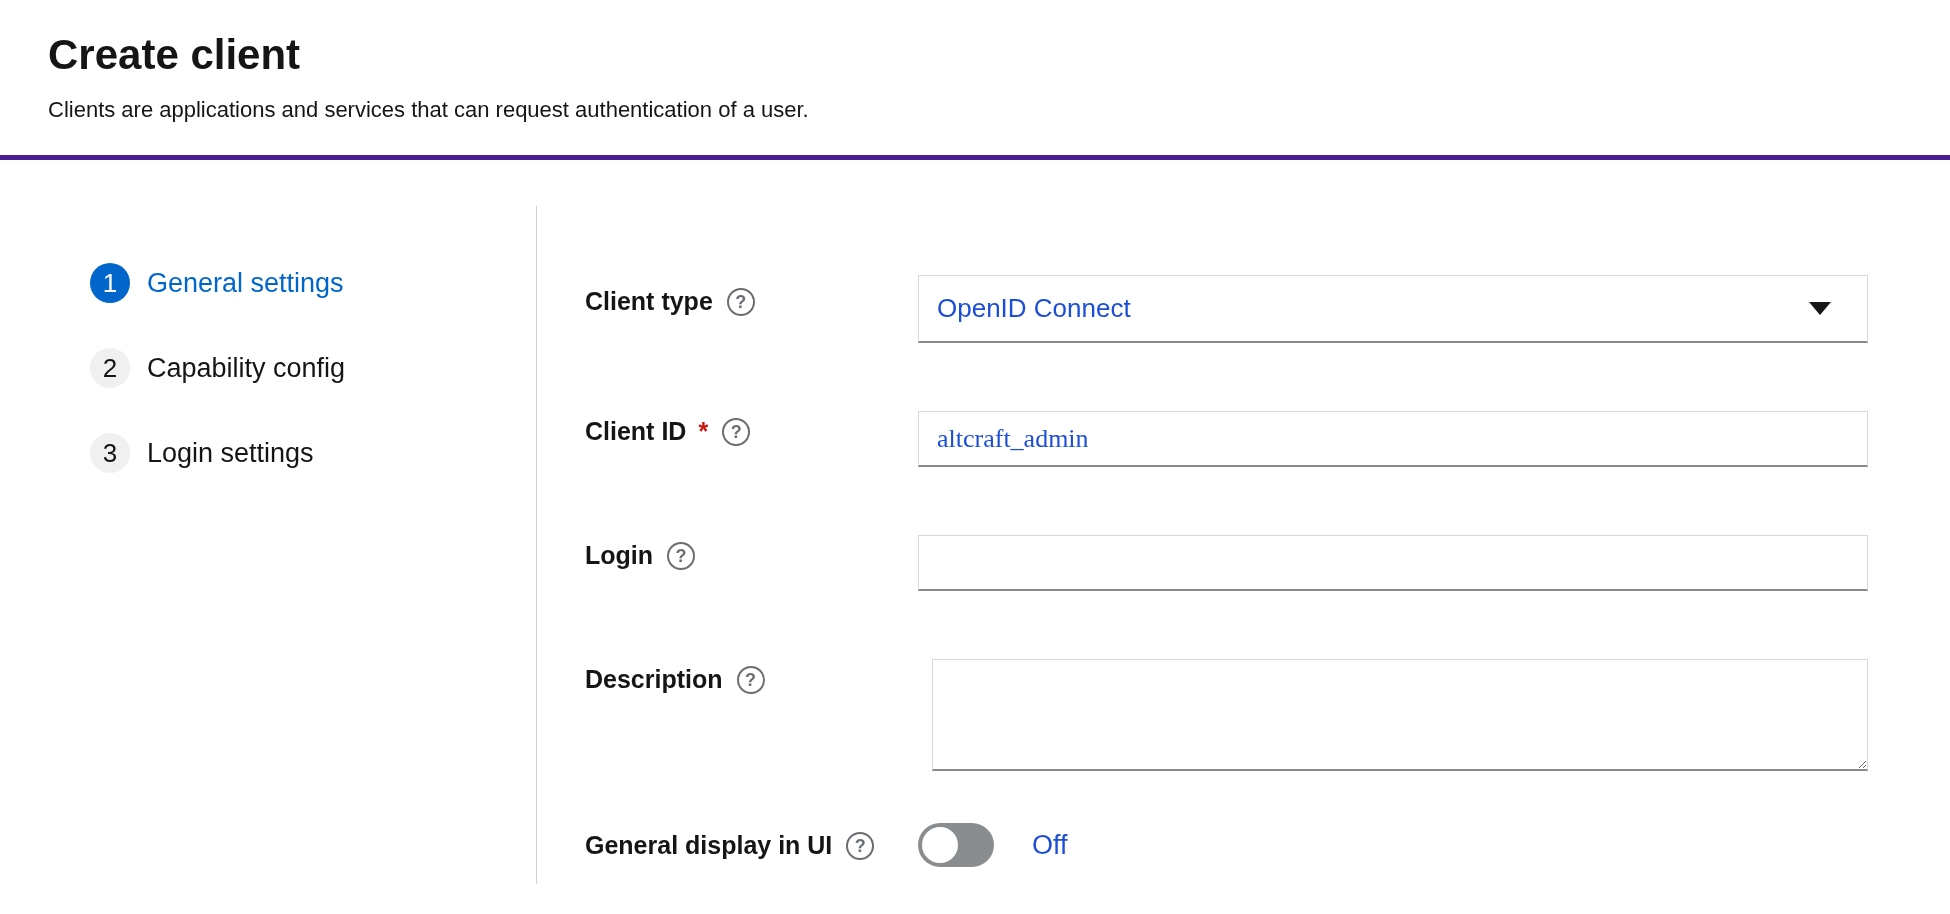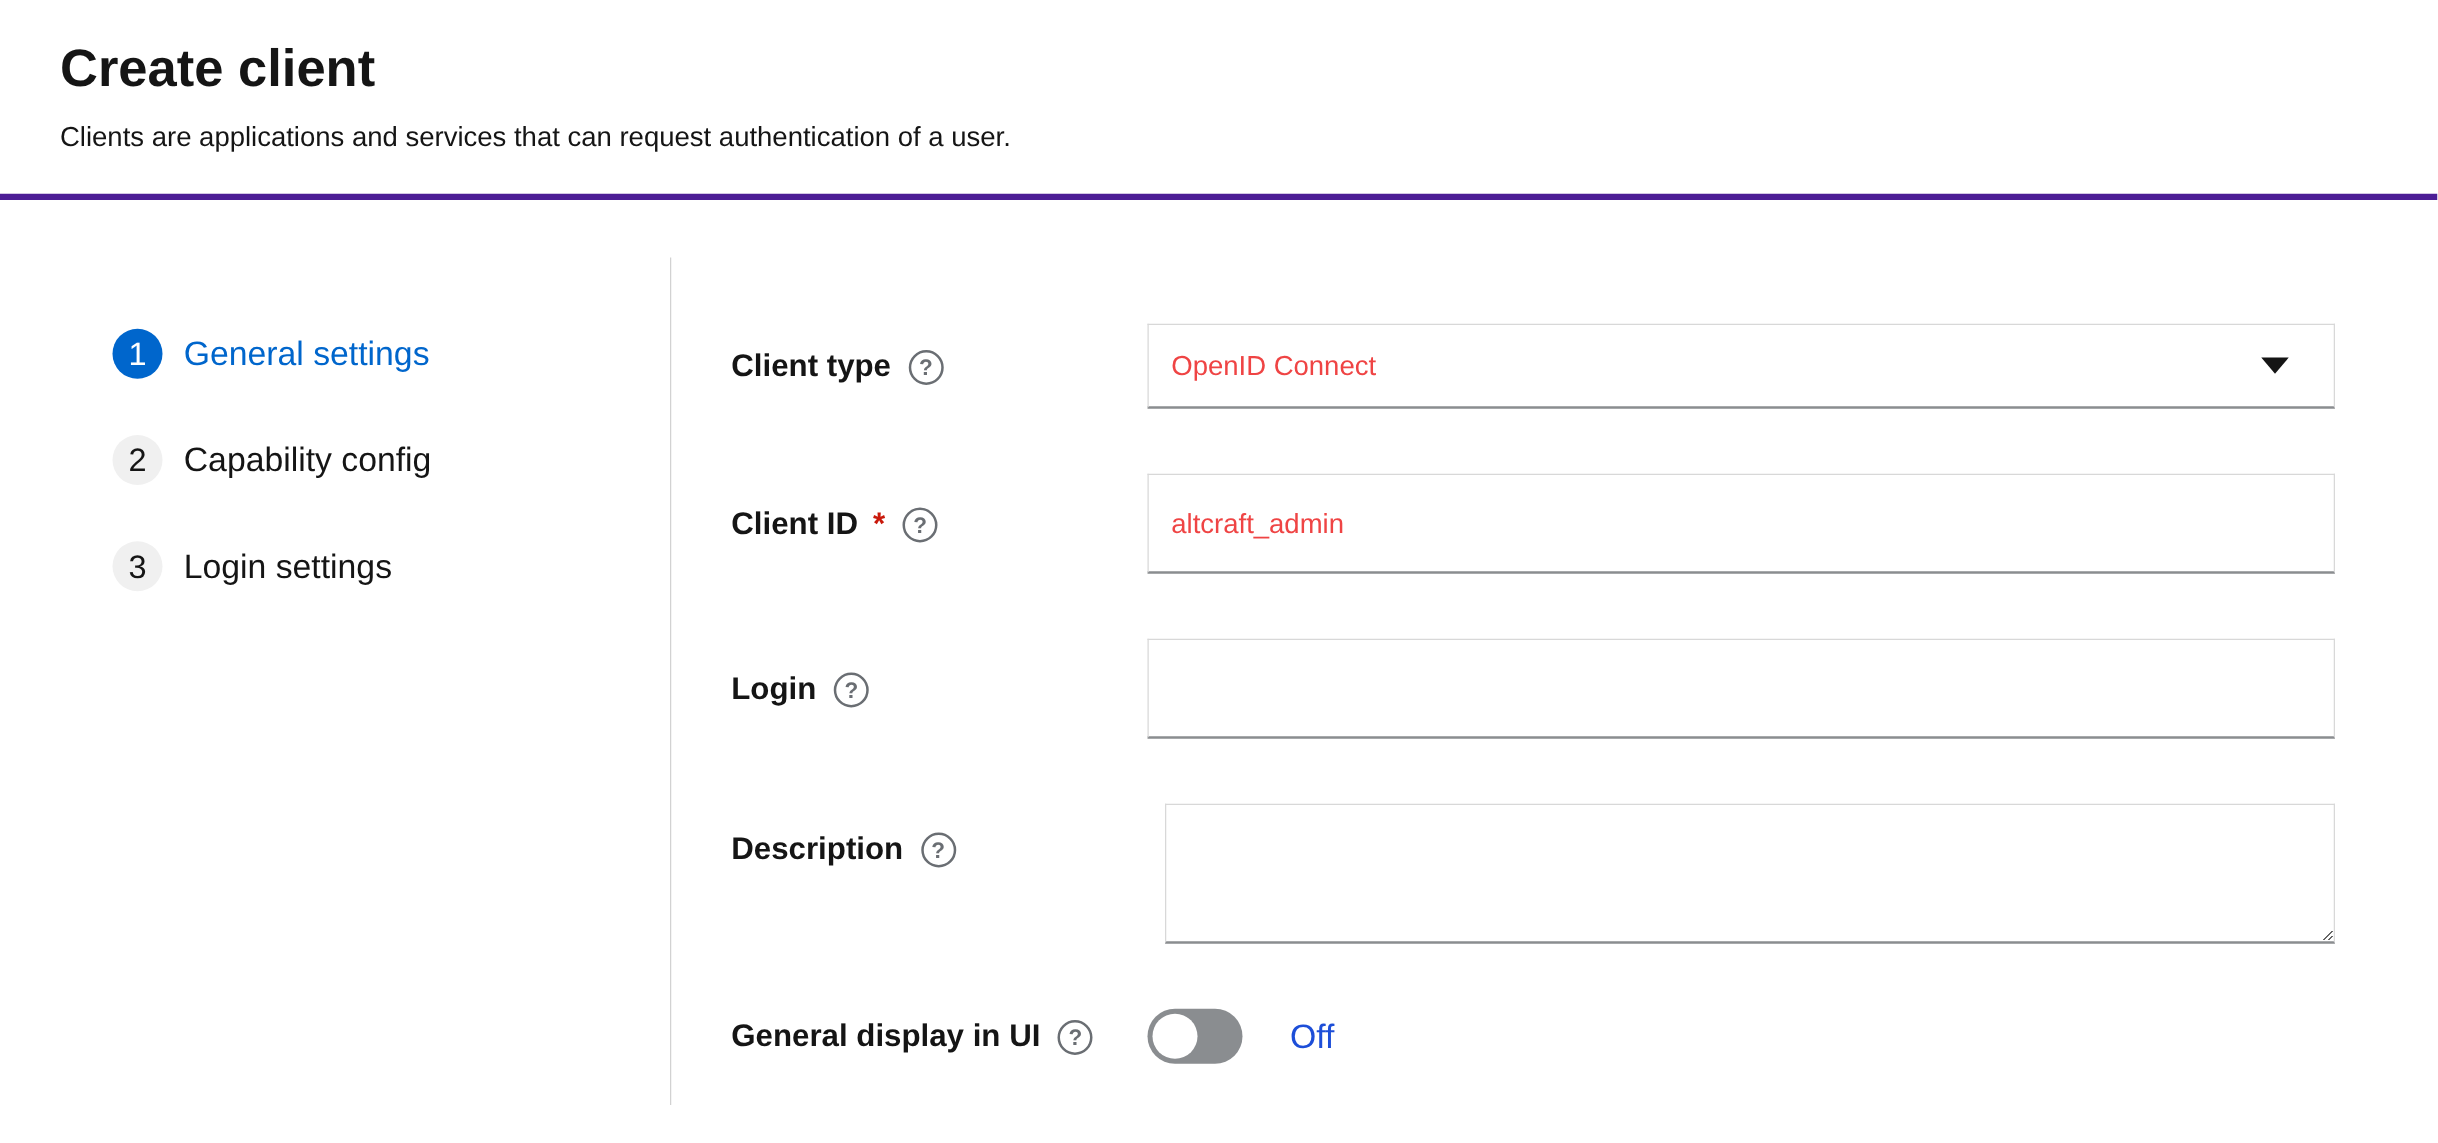--- a/index.html
+++ b/index.html
@@ -132,26 +132,28 @@
   .form-field-cell {
     flex: 1 1 auto;
   }
 
   .text-input, .dropdown, .text-area {
     width: 100%;
     background: #ffffff;
     border: 1px solid #d8d8d8;
     border-bottom: 2px solid #8a8d90;
     font-family: inherit;
-    font-size: 22px;
-    color: #ef4444;
+    font-size: 26px;
+    color: #1d4ed8;
+    margin-top: 16px;
   }
   .text-input {
-    height: 80px;
+    height: 56px;
     padding: 0 18px;
+    font-family: Liberation Serif, serif;
   }
 
   .dropdown {
     height: 68px;
     padding: 0 18px;
     display: flex;
     align-items: center;
     cursor: pointer;
   }
   .dropdown-value { flex: 1 1 auto; }

